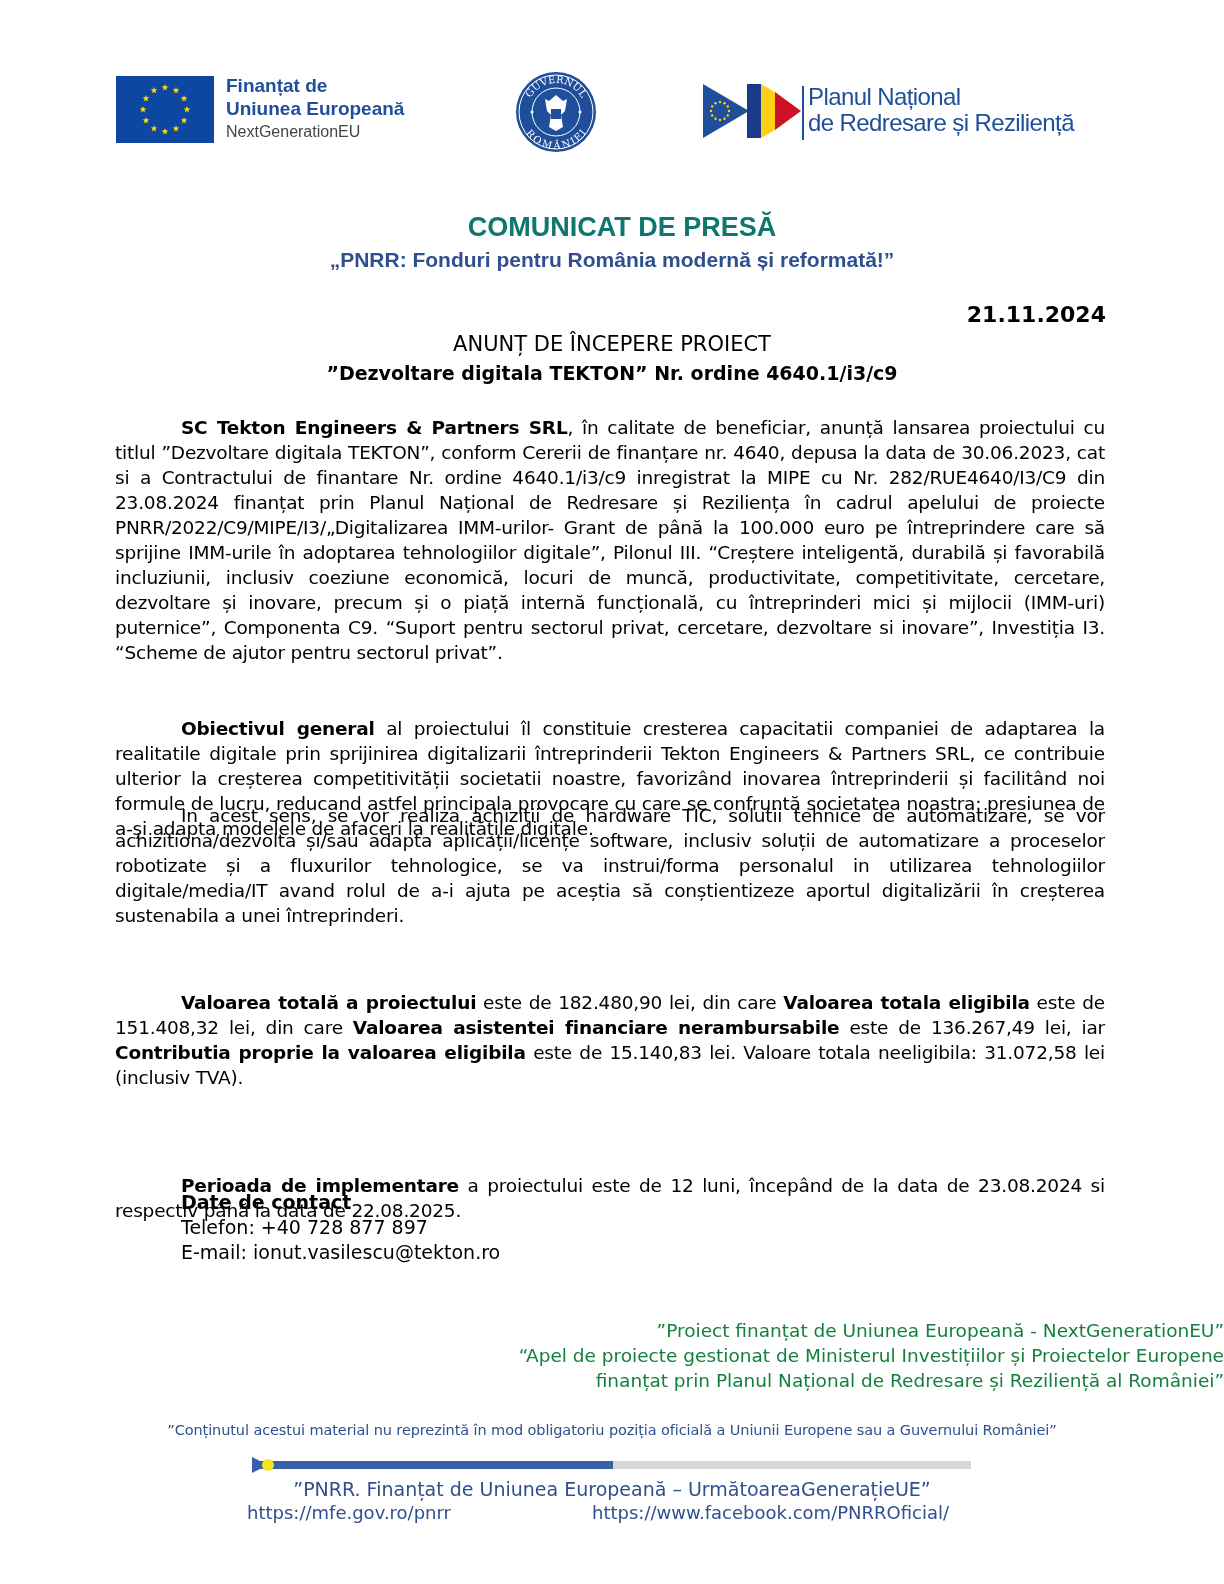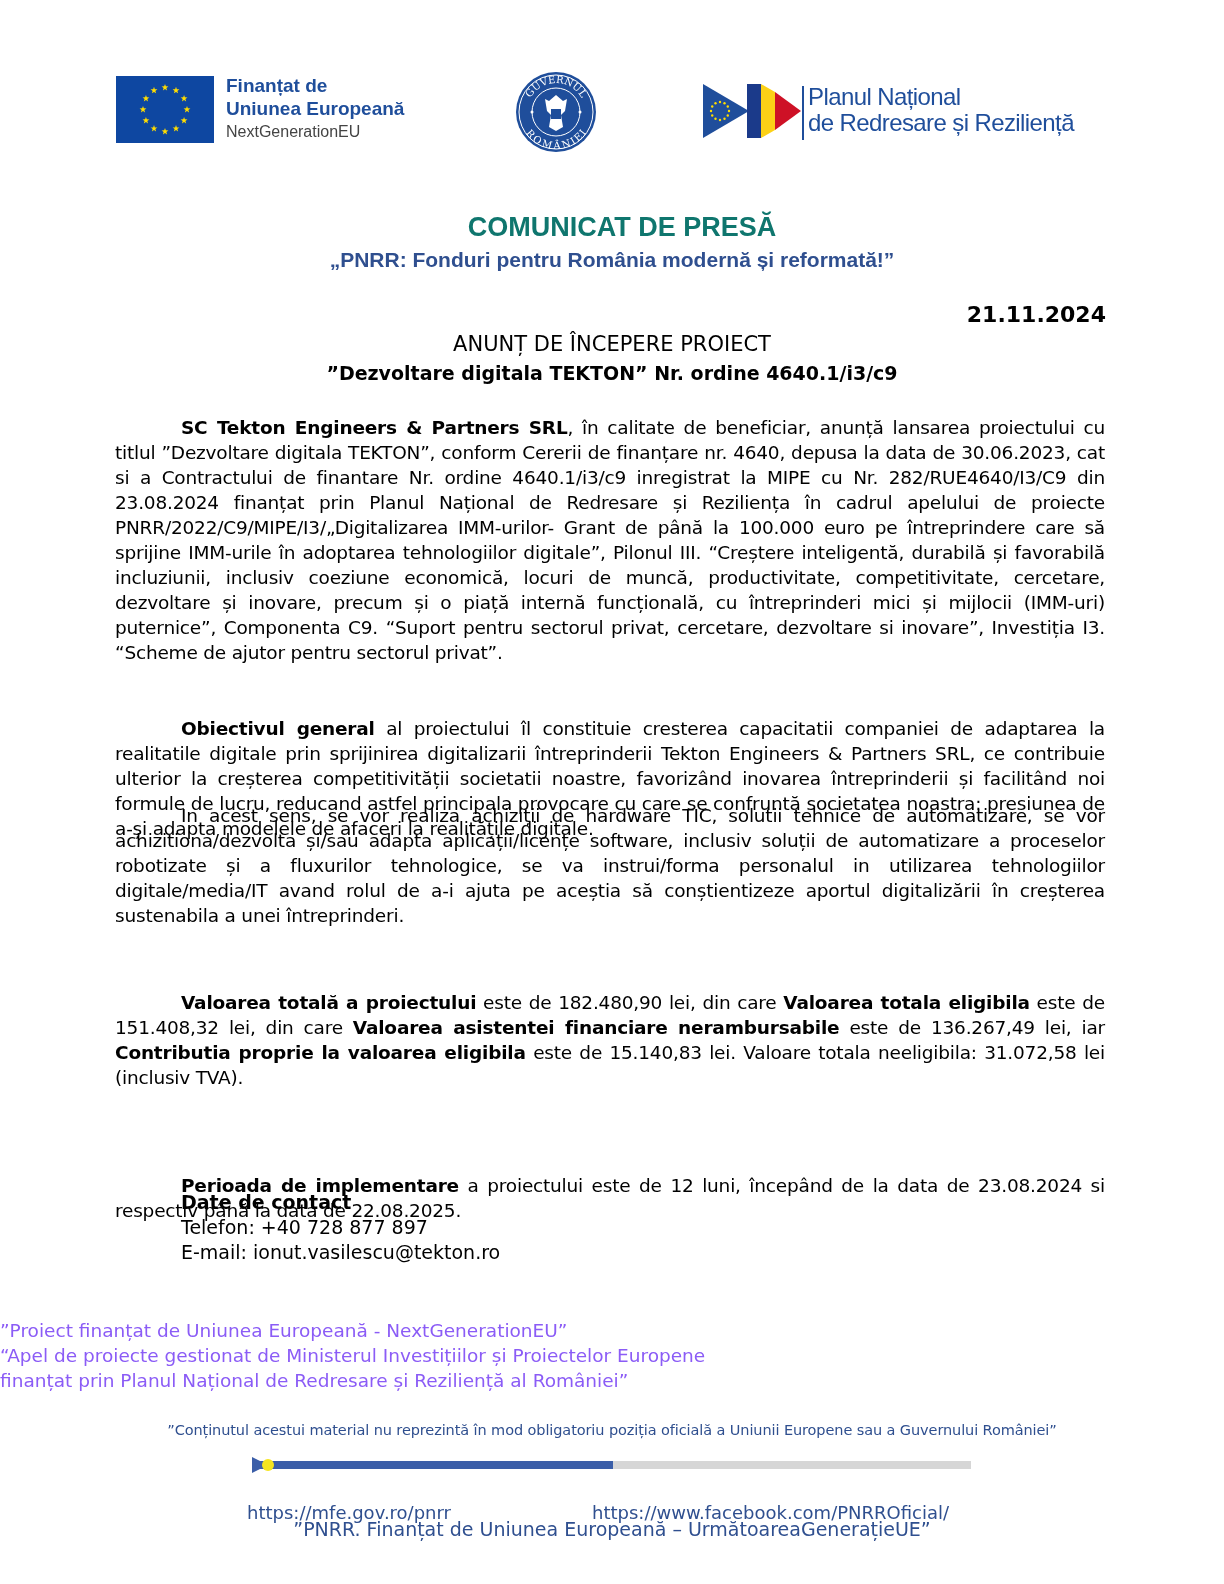--- a/index.html
+++ b/index.html
@@ -29,30 +29,30 @@
   .p1 { top: 415px; }
   .p2 { top: 716px; }
   .p3 { top: 803px; }
   .p4 { top: 990px; }
   .p5 { top: 1173px; }
   b { font-weight: bold; }
 
   .contact { left: 181px; top: 1190px; font-size: 19px; line-height: 25px; }
   .contact .hdr { font-weight: bold; }
 
-  .footer-quote { left: 0; width: 1224px; text-align: left; font-size: 18.5px; color: #8b5cf6; line-height: 25px; }
+  .footer-quote { left: 0; width: 1224px; text-align: right; font-size: 18.5px; color: #15803d; line-height: 25px; }
   .fq { top: 1318px; }
   .disclaimer { left: 0; width: 1224px; top: 1422px; text-align: center; font-size: 14.5px; color: #2f4f8f; font-weight: normal; letter-spacing: -0.1px; }
 
   .bar { left: 255px; top: 1461px; width: 716px; height: 8px; background: #d6d6d6; }
   .bar-fill { position: absolute; left: 0; top: 0; height: 8px; background: #3b5ea8; }
   .bar-arrow { left: 252px; top: 1457px; width: 0; height: 0; border-top: 8px solid transparent; border-bottom: 8px solid transparent; border-left: 16px solid #3b5ea8; }
   .bar-dot { left: 262px; top: 1459px; width: 12px; height: 12px; border-radius: 50%; background: #f5e51f; }
 
-  .pnrr-footer { left: 0; width: 1224px; top: 1478px; text-align: center; font-size: 19px; color: #2f4f8f; margin-top: 40px; }
+  .pnrr-footer { left: 0; width: 1224px; top: 1478px; text-align: center; font-size: 19px; color: #2f4f8f; }
   .link-mfe { left: 247px; top: 1502px; font-size: 18px; color: #2f4f8f; }
   .link-fb { left: 592px; top: 1502px; font-size: 18px; color: #2f4f8f; }
 </style>
 </head>
 <body>
 
 <div class="abs eu-flag">
   <svg width="98" height="67" viewBox="0 0 98 67">
     <rect width="98" height="67" fill="#0e47a1"></rect>
     <g fill="#ffdd00" id="stars">

